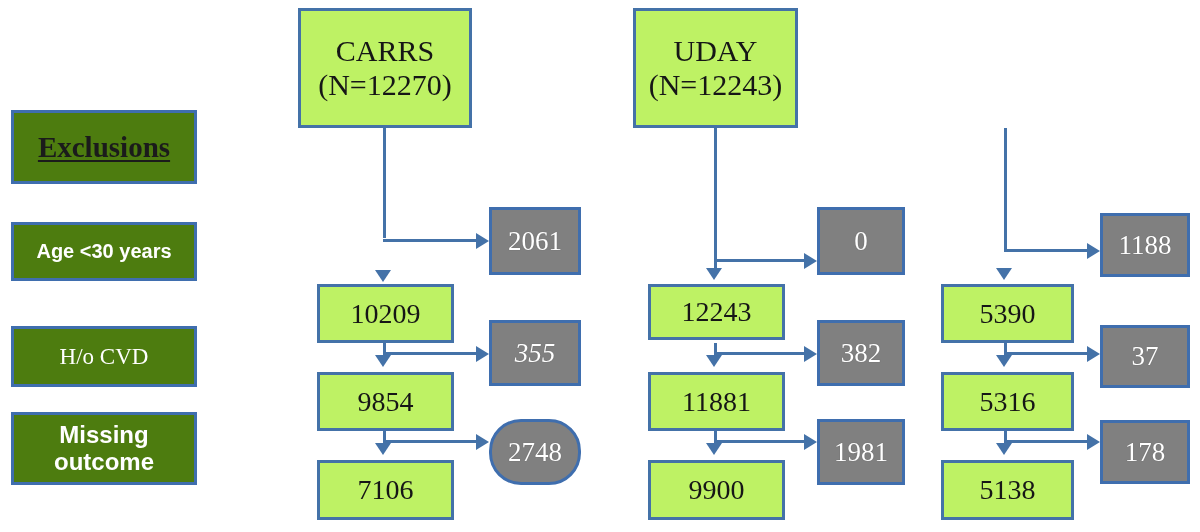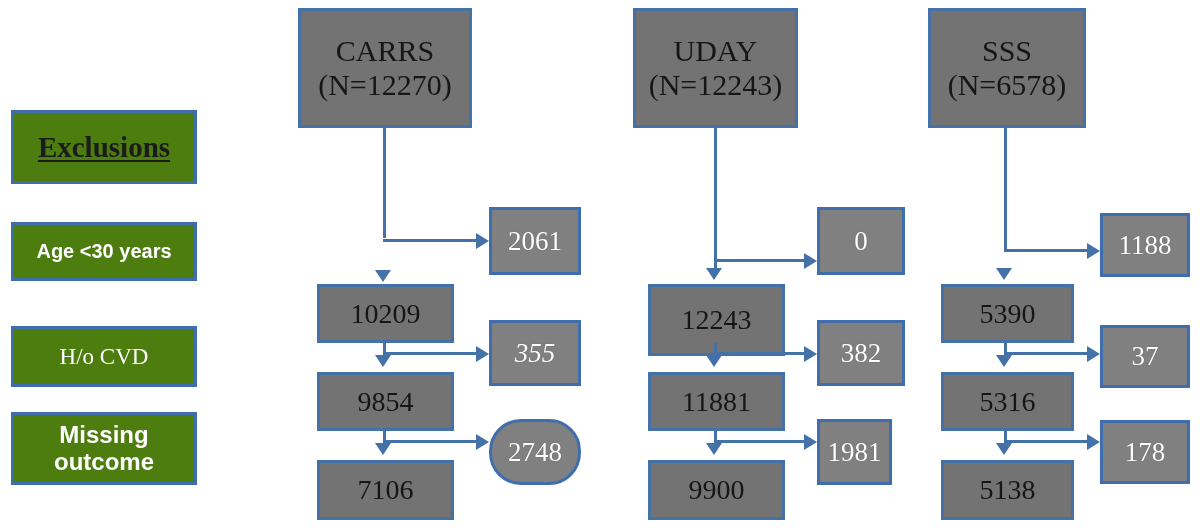--- a/index.html
+++ b/index.html
@@ -20,21 +20,21 @@
   .box {
     position: absolute;
     box-sizing: border-box;
     display: flex;
     align-items: center;
     justify-content: center;
     text-align: center;
     line-height: 1.12;
   }
   .box-white {
-    background: #737373;
+    background: #bef264;
     border: 3px solid #4472a8;
     color: #161616;
     font-family: "Liberation Serif", serif;
   }
   .box-gray {
     background: #808080;
     border: 3px solid #3f6eae;
     color: #ffffff;
     font-family: "Liberation Serif", serif;
     text-shadow: 0 0 1px rgba(0,0,0,0.35);
@@ -161,21 +161,21 @@
   <div class="vline" style="left:714px; top:128px; height:110px;"></div>
   <div class="hline" style="left:714px; top:259px; width:92px;"></div>
   <div class="arrow-right" style="left:804px; top:253px;"></div>
   <div class="arrow-down" style="left:706px; top:268px;"></div>
   <div class="vline" style="left:714px; top:236px; height:36px;"></div>
 
   <div class="box box-gray" style="left:817px; top:207px; width:88px; height:68px; font-size:27px;">
     <span>0</span>
   </div>
 
-  <div class="box box-white" style="left:648px; top:284px; width:137px; height:72px; font-size:28px;">
+  <div class="box box-white" style="left:648px; top:284px; width:137px; height:56px; font-size:28px;">
     <span>12243</span>
   </div>
 
   <div class="vline" style="left:714px; top:343px; height:18px;"></div>
   <div class="hline" style="left:714px; top:352px; width:92px;"></div>
   <div class="arrow-right" style="left:804px; top:346px;"></div>
   <div class="arrow-down" style="left:706px; top:355px;"></div>
 
   <div class="box box-gray" style="left:817px; top:320px; width:88px; height:66px; font-size:27px;">
     <span>382</span>
@@ -183,34 +183,28 @@
 
   <div class="box box-white" style="left:648px; top:372px; width:137px; height:59px; font-size:28px;">
     <span>11881</span>
   </div>
 
   <div class="vline" style="left:714px; top:431px; height:18px;"></div>
   <div class="hline" style="left:714px; top:440px; width:92px;"></div>
   <div class="arrow-right" style="left:804px; top:434px;"></div>
   <div class="arrow-down" style="left:706px; top:443px;"></div>
 
-  <div class="box box-gray" style="left:817px; top:419px; width:75px; height:66px; font-size:27px;justify-content:center;">
+  <div class="box box-gray" style="left:817px; top:419px; width:88px; height:66px; font-size:27px;justify-content:center;">
     <span>1981</span>
   </div>
 
   <div class="box box-white" style="left:648px; top:460px; width:137px; height:60px; font-size:28px;">
     <span>9900</span>
   </div>
 
-  <div class="box box-white" style="left:928px; top:8px; width:158px; height:120px; font-size:30px;">
-    <div>
-      <span class="head-line1">SSS</span>
-      <span class="head-line2">(N=6578)</span>
-    </div>
-  </div>
 
   <div class="vline" style="left:1004px; top:128px; height:122px;"></div>
   <div class="hline" style="left:1004px; top:249px; width:85px;"></div>
   <div class="arrow-right" style="left:1087px; top:243px;"></div>
   <div class="arrow-down" style="left:996px; top:268px;"></div>
 
   <div class="box box-gray" style="left:1100px; top:213px; width:90px; height:64px; font-size:27px;justify-content:center;">
     <span>1188</span>
   </div>
 

